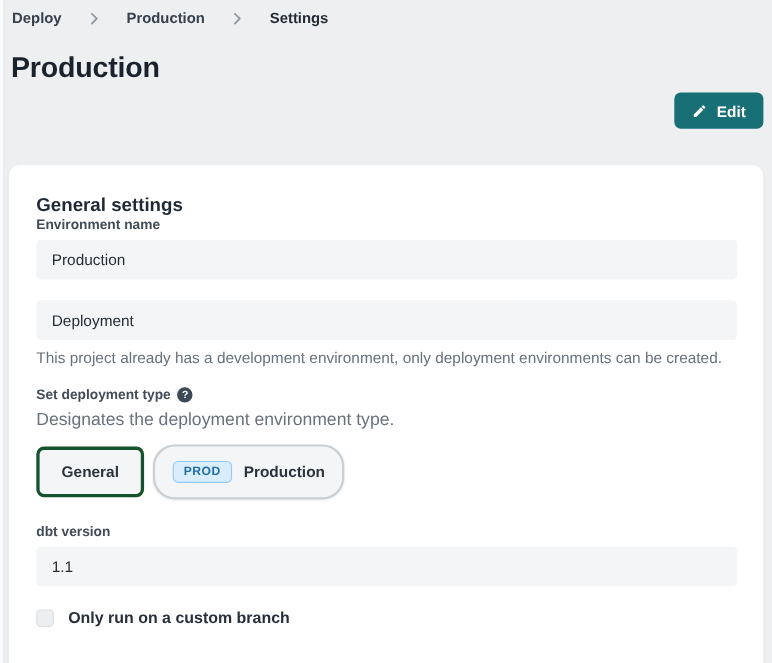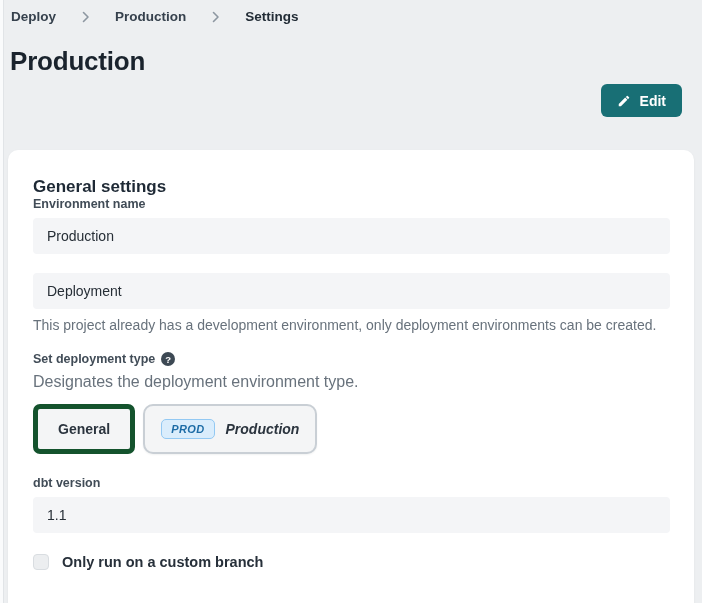--- a/index.html
+++ b/index.html
@@ -28,21 +28,21 @@
   .crumb-sep { display: inline-flex; align-items: center; }
   .crumb-sep svg { stroke: #8d97a1; }
   
   .page-title {
     position: absolute; left: 10px; top: 46px;
     font-size: 26px; font-weight: 700; color: #1a232d;
     letter-spacing: -0.2px;
   }
   
   .edit-btn {
-    position: absolute; top: 84px; right: 20px;
+    position: absolute; top: 84px; right: 8px;
     height: 33px; padding: 0 16px;
     display: inline-flex; align-items: center; gap: 9px;
     background: #186f75; color: #ffffff;
     border: none; border-radius: 6px;
     font-family: "Liberation Sans", sans-serif;
     font-size: 14px; font-weight: 700;
     cursor: pointer;
   }
   
   .card {
@@ -88,33 +88,32 @@
     cursor: pointer;
   }
   
   .deploy-toggle {
     margin-top: 13px;
     display: flex; align-items: center; gap: 8px;
   }
   .toggle-btn {
     font-family: "Liberation Sans", sans-serif;
     background: #f4f5f6;
-    border: 5px solid #14532d;
+    border: 3px solid #14532d;
     border-radius: 7px;
     padding: 12px 20px;
     font-size: 14px; font-weight: 700; color: #2b343e;
     cursor: pointer;
     display: inline-flex; align-items: center; gap: 11px;
   }
   .toggle-btn.selected {
     border: 2px solid #c9cfd5;
-    border-radius: 10px;
+    border-radius: 20px;
     padding: 13px 16px;
     box-shadow: 0 1px 2px rgba(20,30,40,0.06);
-    font-style: italic;
   }
   .prod-badge {
     background: #daedfc;
     border: 1px solid #93c9f3;
     color: #1d6ca6;
     font-size: 11px; font-weight: 700;
     letter-spacing: 0.4px;
     padding: 3px 9px;
     border-radius: 5px;
   }

